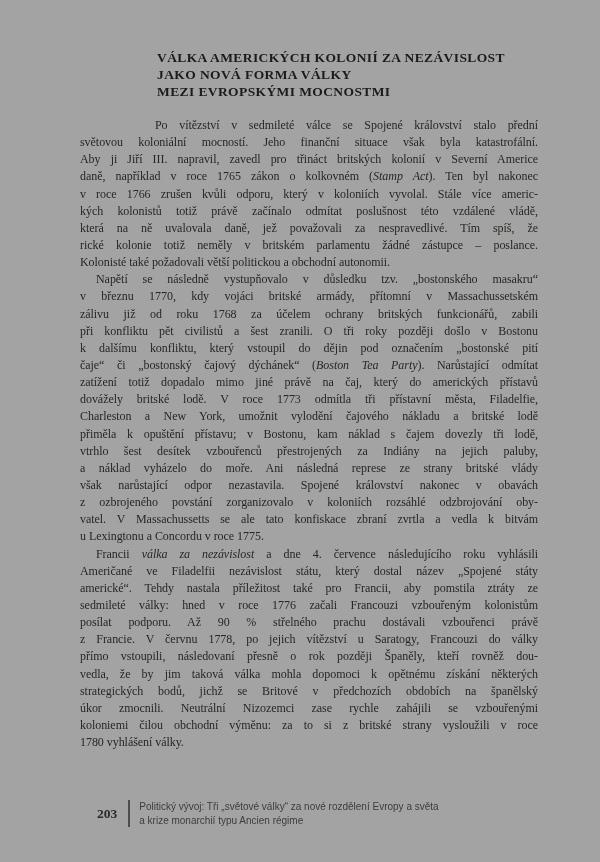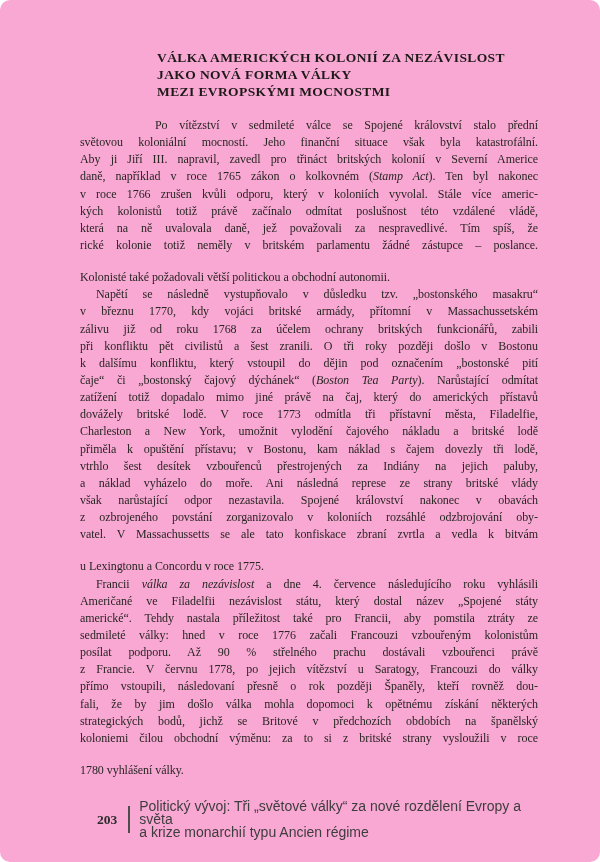--- a/index.html
+++ b/index.html
@@ -1,59 +1,58 @@
 <!DOCTYPE html>
 <html><head>
 <meta charset="utf-8">
 <style>
   html,body { margin:0; padding:0; }
   .page {
     position:relative;
     width:600px; height:862px;
-    background:#f9a8d4;
+    background:#a3a3a3;
     overflow:hidden;
     font-family:"Liberation Serif","DejaVu Serif",serif;
     color:#292623;
-    border-radius:10px;
   }
   .heading {
     position:absolute; left:157px; top:49px; margin:0;
     font-size:13.5px; font-weight:bold; line-height:17px;
     letter-spacing:0.4px; color:#1d1a18;
   }
   .heading .hline { display:block; }
   .body-block {
     position:absolute; left:80px; top:117px; width:458px;
     font-size:12px; line-height:17.15px; letter-spacing:-0.05px;
   }
   .para { margin:0; }
   .line {
     height:17.15px; overflow:hidden;
     text-align:justify; text-align-last:justify;
     white-space:normal;
   }
-  .line.pend { text-align-last:left;margin-top:15px; }
+  .line.pend { text-align-last:left; }
   .para.wide .line.first { text-indent:75px; }
   .para.normal .line.first { text-indent:16px; }
   .line i { font-style:italic; }
   .footer {
     position:absolute; left:97px; top:800px; width:440px;
     display:flex; align-items:center;
   }
   .pagenum {
     font-size:13.5px; font-weight:bold; color:#2b2b2b;
     line-height:14px; padding-top:1px;
   }
   .fdivider {
     width:2px; height:27px; background:#4d4d4d;
     margin-left:11px; margin-right:9px; flex:none;
   }
   .ftext {
     font-family:"Liberation Sans","DejaVu Sans",sans-serif;
-    font-size:14px; line-height:13.2px; color:#3d3d3d;
+    font-size:10px; line-height:13.2px; color:#3d3d3d;
   }
   .ftext .fline { display:block; }
 </style>
 </head>
 <body>
 
 <div class="page">
 
   <h1 class="heading">
     <span class="hline">VÁLKA AMERICKÝCH KOLONIÍ ZA NEZÁVISLOST</span>
@@ -92,22 +91,23 @@
         <div class="line pend"><span>u Lexingtonu a Concordu v roce 1775.</span></div>
       </div>
       <div class="para normal">
         <div class="line first"><span>Francii </span><i>válka za nezávislost</i><span> a dne 4. července následujícího roku vyhlásili</span></div>
         <div class="line"><span>Američané ve Filadelfii nezávislost státu, který dostal název „Spojené státy</span></div>
         <div class="line"><span>americké“. Tehdy nastala příležitost také pro Francii, aby pomstila ztráty ze</span></div>
         <div class="line"><span>sedmileté války: hned v roce 1776 začali Francouzi vzbouřeným kolonistům</span></div>
         <div class="line"><span>posílat podporu. Až 90 % střelného prachu dostávali vzbouřenci právě</span></div>
         <div class="line"><span>z Francie. V červnu 1778, po jejich vítězství u Saratogy, Francouzi do války</span></div>
         <div class="line"><span>přímo vstoupili, následovaní přesně o rok později Španěly, kteří rovněž dou-</span></div>
-        <div class="line"><span>fali, že by jim došlo válka mohla dopomoci k opětnému získání některých</span></div>
+        <div class="line"><span>vedla, že by jim taková válka mohla dopomoci k opětnému získání některých</span></div>
         <div class="line"><span>strategických bodů, jichž se Britové v předchozích obdobích na španělský</span></div>
+        <div class="line"><span>úkor zmocnili. Neutrální Nizozemci zase rychle zahájili se vzbouřenými</span></div>
         <div class="line"><span>koloniemi čilou obchodní výměnu: za to si z britské strany vysloužili v roce</span></div>
         <div class="line pend"><span>1780 vyhlášení války.</span></div>
       </div>
     </div>
 
   <div class="footer">
     <span class="pagenum">203</span>
     <span class="fdivider"></span>
     <span class="ftext">
       <span class="fline">Politický vývoj: Tři „světové války“ za nové rozdělení Evropy a světa</span>

